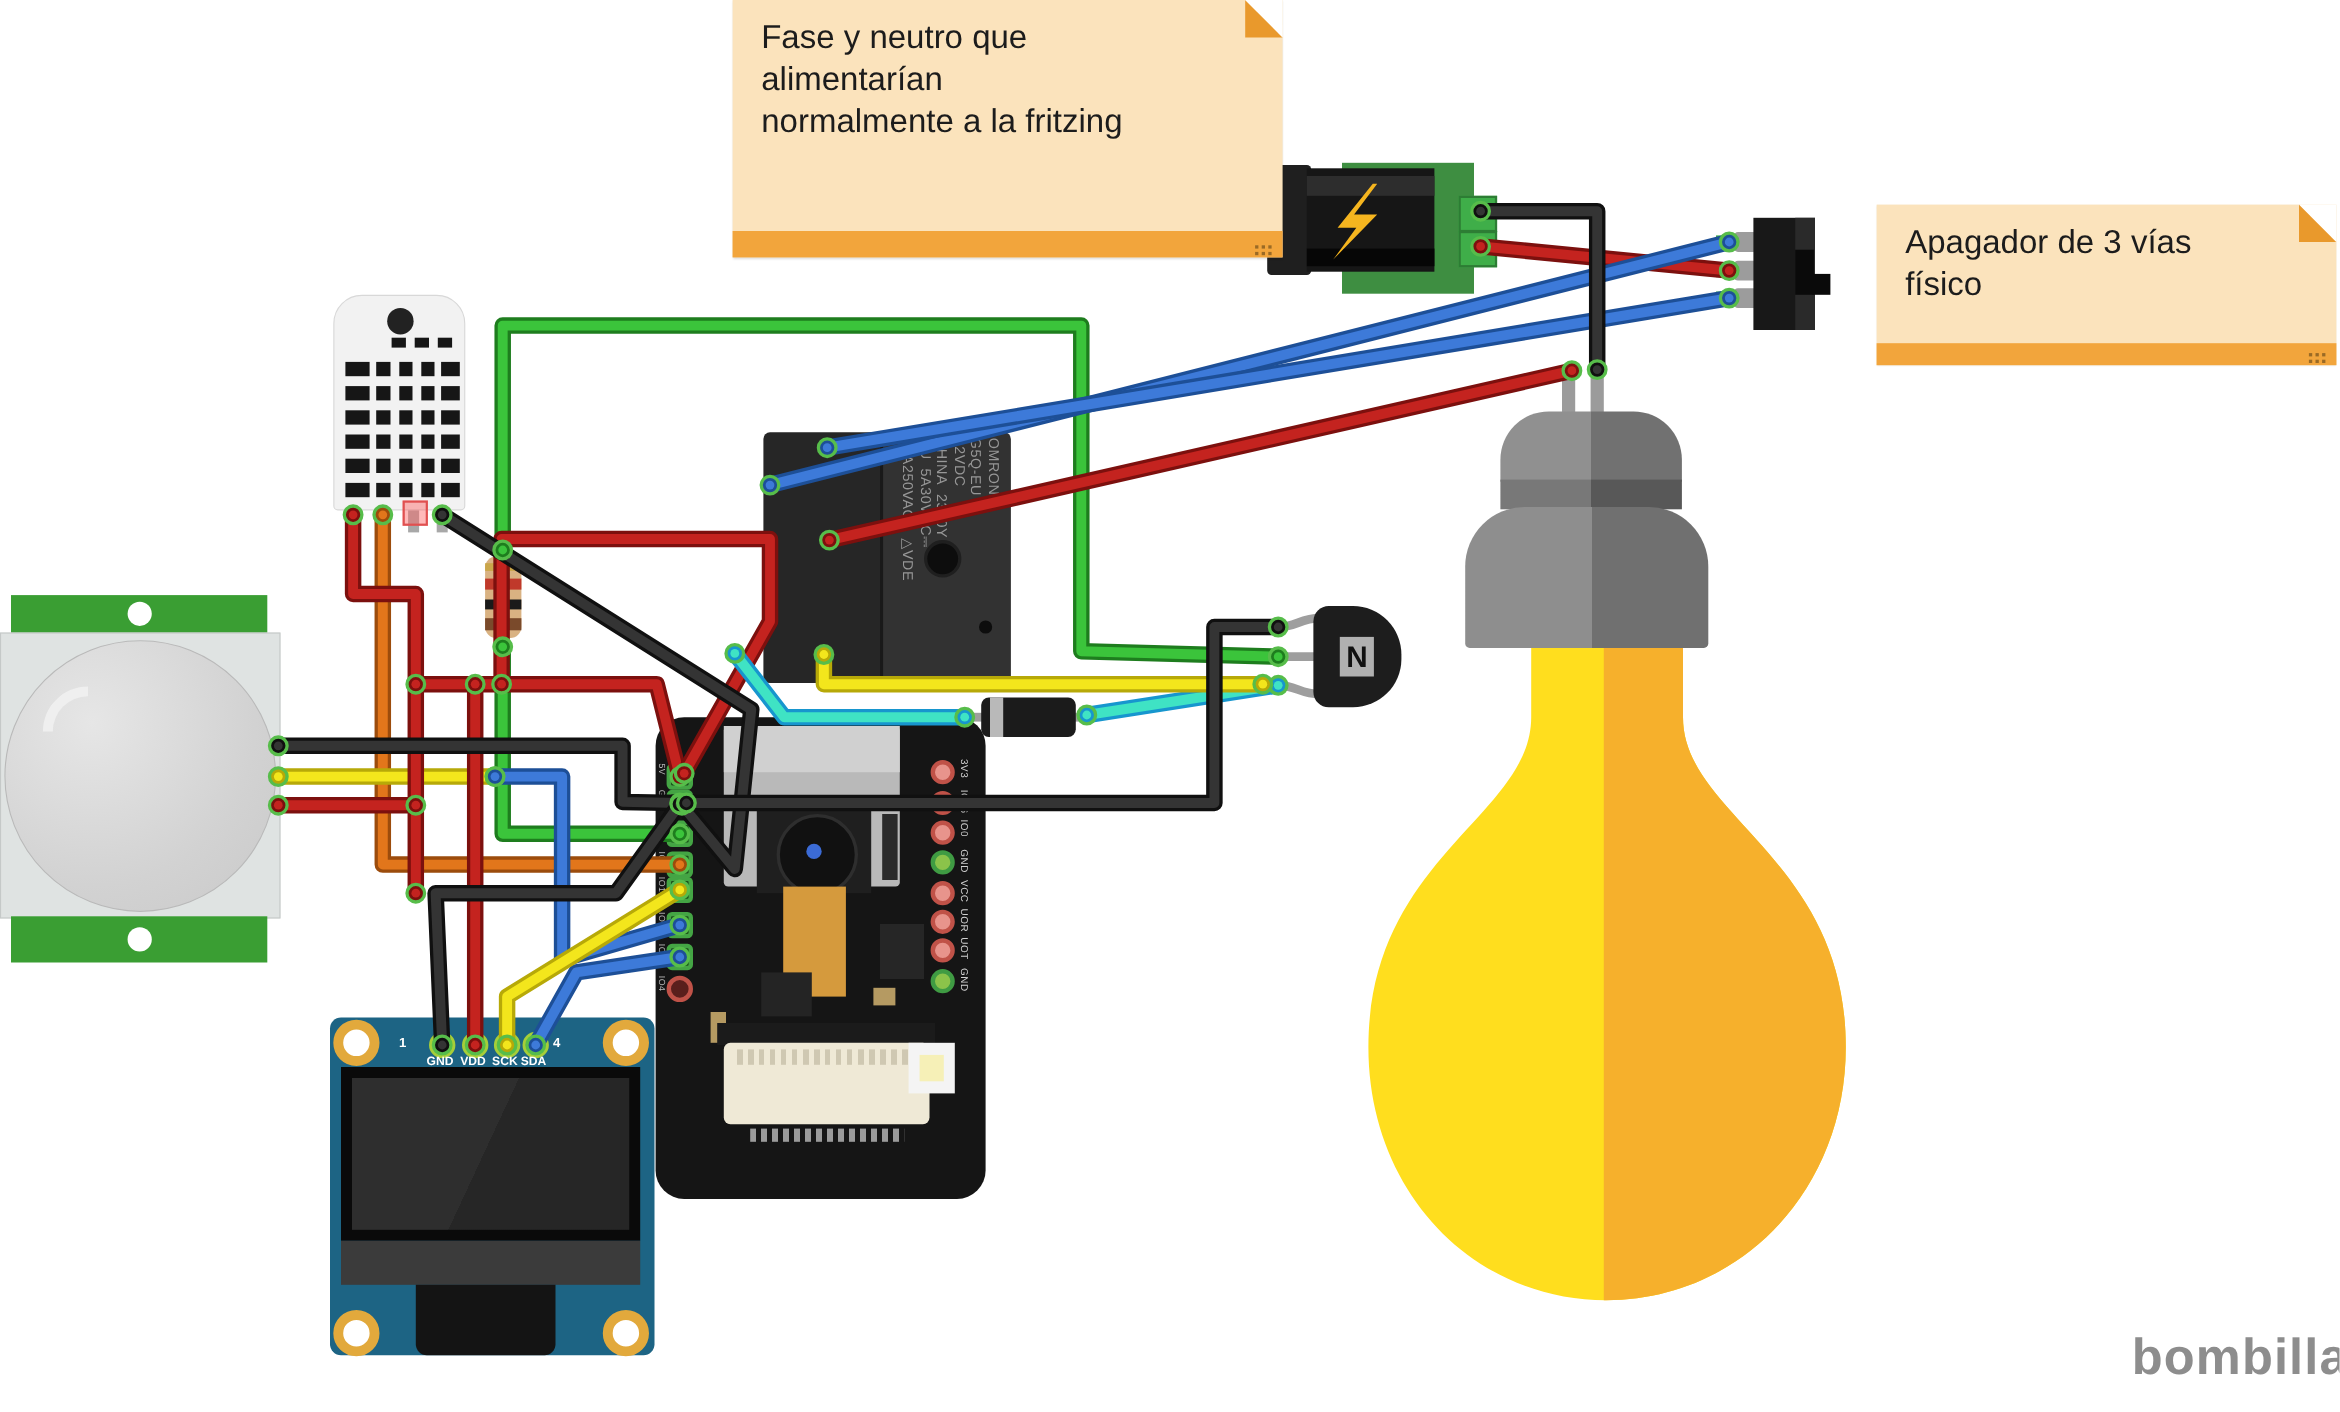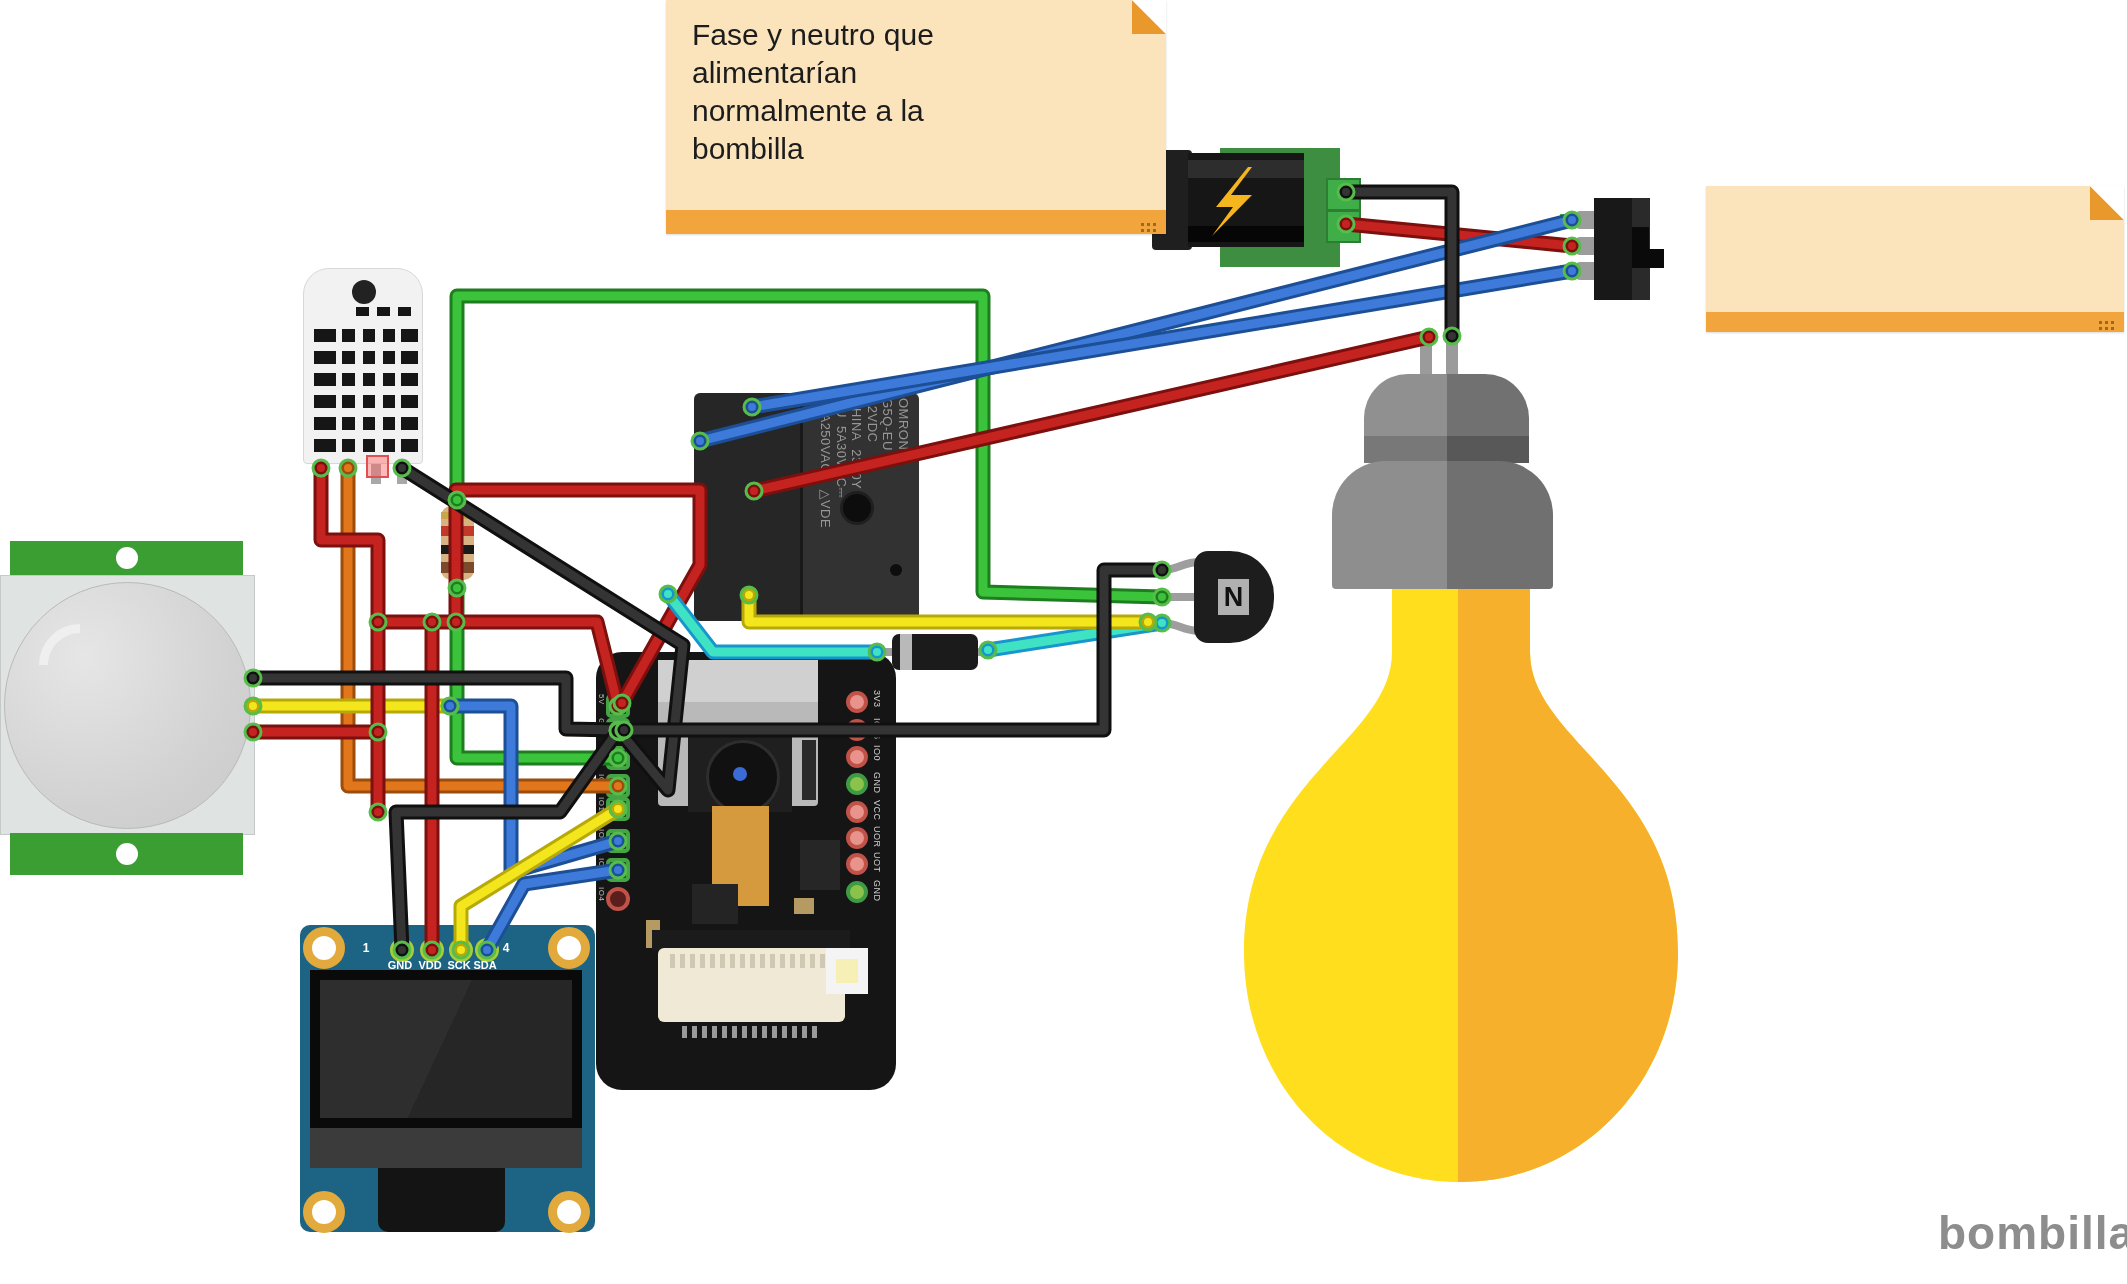--- a/index.html
+++ b/index.html
@@ -398,28 +398,29 @@
       <circle cx="754" cy="491" r="4" fill="#c4231f"></circle>
       <circle cx="1429" cy="337" r="8" fill="#7c100e" stroke="#57bd4a" stroke-width="3"></circle>
       <circle cx="1429" cy="337" r="4" fill="#c4231f"></circle>
       <circle cx="1346" cy="192" r="8" fill="#101010" stroke="#57bd4a" stroke-width="3"></circle>
       <circle cx="1346" cy="192" r="4" fill="#343434"></circle>
       <circle cx="1452" cy="336" r="8" fill="#101010" stroke="#57bd4a" stroke-width="3"></circle>
       <circle cx="1452" cy="336" r="4" fill="#343434"></circle>
     </svg>
 
   <div class="note" style="left:666px;top:0;width:500px;height:234px;">
-    <div class="txt" style="width:340px;">Fase y neutro que alimentarían normalmente a la bombilla</div>
+    <div class="txt" style="width:340px;">Fase y neutro que alimentarían normalmente a la fritzing</div>
     <div class="bar" style="height:24px;"></div>
     <div class="foldD"></div>
     <div class="foldW"></div>
     <div class="grip"></div>
   </div>
 
   <div class="note" style="left:1706px;top:186px;width:418px;height:146px;">
+    <div class="txt" style="width:330px;">Apagador de 3 vías físico</div>
     <div class="bar" style="height:20px;"></div>
     <div class="foldD"></div>
     <div class="foldW"></div>
     <div class="grip"></div>
   </div>
 
 
   <div class="abs" style="left:1938px;top:1206px;font-size:46px;font-weight:bold;color:#8d8d8d;letter-spacing:1px;">bombilla</div>
 </div>
 

